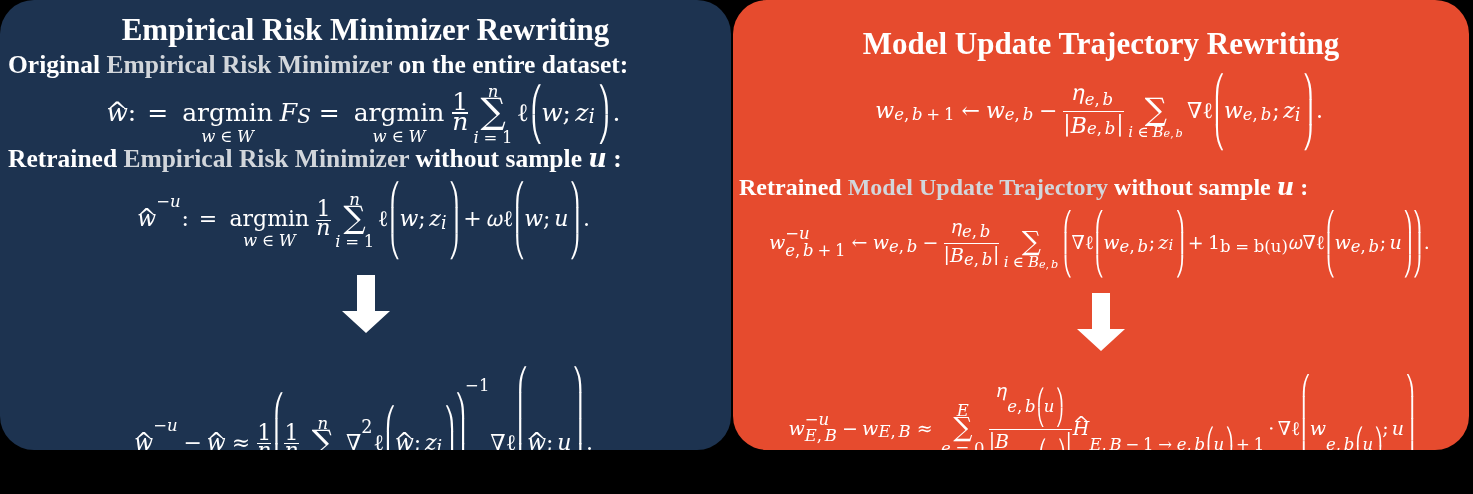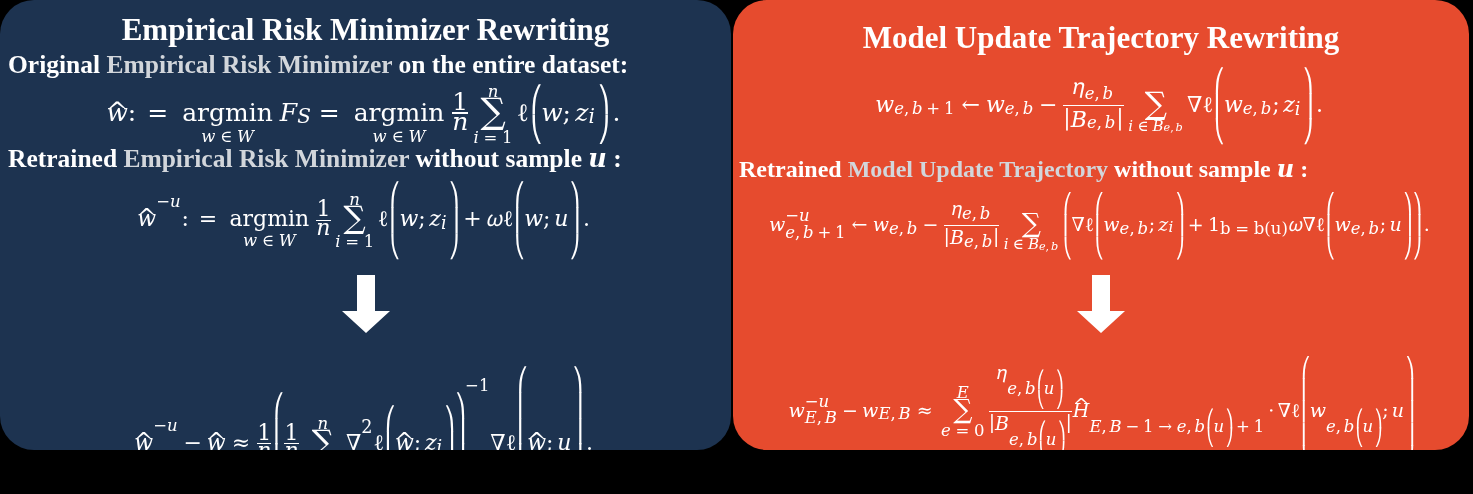--- a/index.html
+++ b/index.html
@@ -39,21 +39,21 @@
   }
 
   .title {
     text-align: center;
     color: #ffffff;
     font-weight: bold;
     font-family: "Liberation Serif", serif;
     letter-spacing: 0px;
   }
   .panel.left .title { font-size: 31px; line-height: 1.28; margin-top: 6px; }
-  .panel.right .title { font-size: 31px; line-height: 1.28; margin-top: 14px; }
+  .panel.right .title { font-size: 31px; line-height: 1.28; margin-top: 20px; }
 
   .subhead {
     color: #ffffff;
     font-weight: bold;
     font-family: "Liberation Serif", serif;
     white-space: nowrap;
   }
   .panel.left .subhead { font-size: 25.5px; }
   .panel.right .subhead { font-size: 24px; }
   .subhead .hl { color: #d2d6db; }
@@ -88,21 +88,21 @@
   .m-xxs { font-size: 15px; }
 
   
   .p-l-f1 { margin-top: 4px; }
   .p-l-h2 { }
   .p-l-f2 { margin-top: 6px; }
   .p-l-arrow { margin-top: 14px; }
   .p-l-f3 { margin-top: 30px; }
 
   .p-r-f1 { margin-top: 8px; }
-  .p-r-h2 { margin-top: 10px; }
+  .p-r-h2 { margin-top: 22px; }
   .p-r-f2 { margin-top: 8px; }
   .p-r-arrow { margin-top: 14px; }
   .p-r-f3 { margin-top: 20px; }
 </style>
 </head>
 <body>
 
 <div id="figure" style="background: rgb(0, 0, 0);">
 
   <div class="panel left" style="background: rgb(29, 51, 80); color: rgb(255, 255, 255);">

